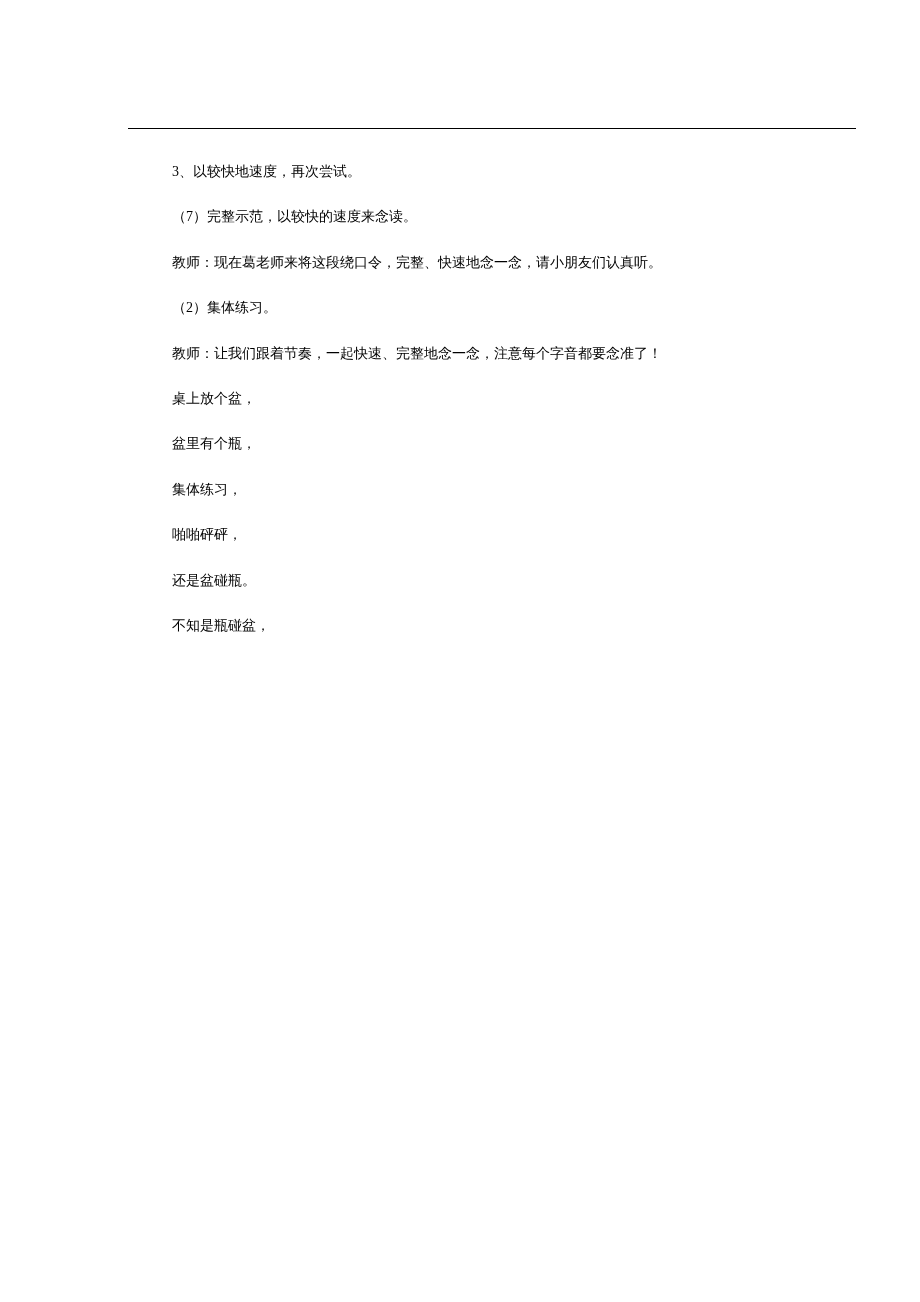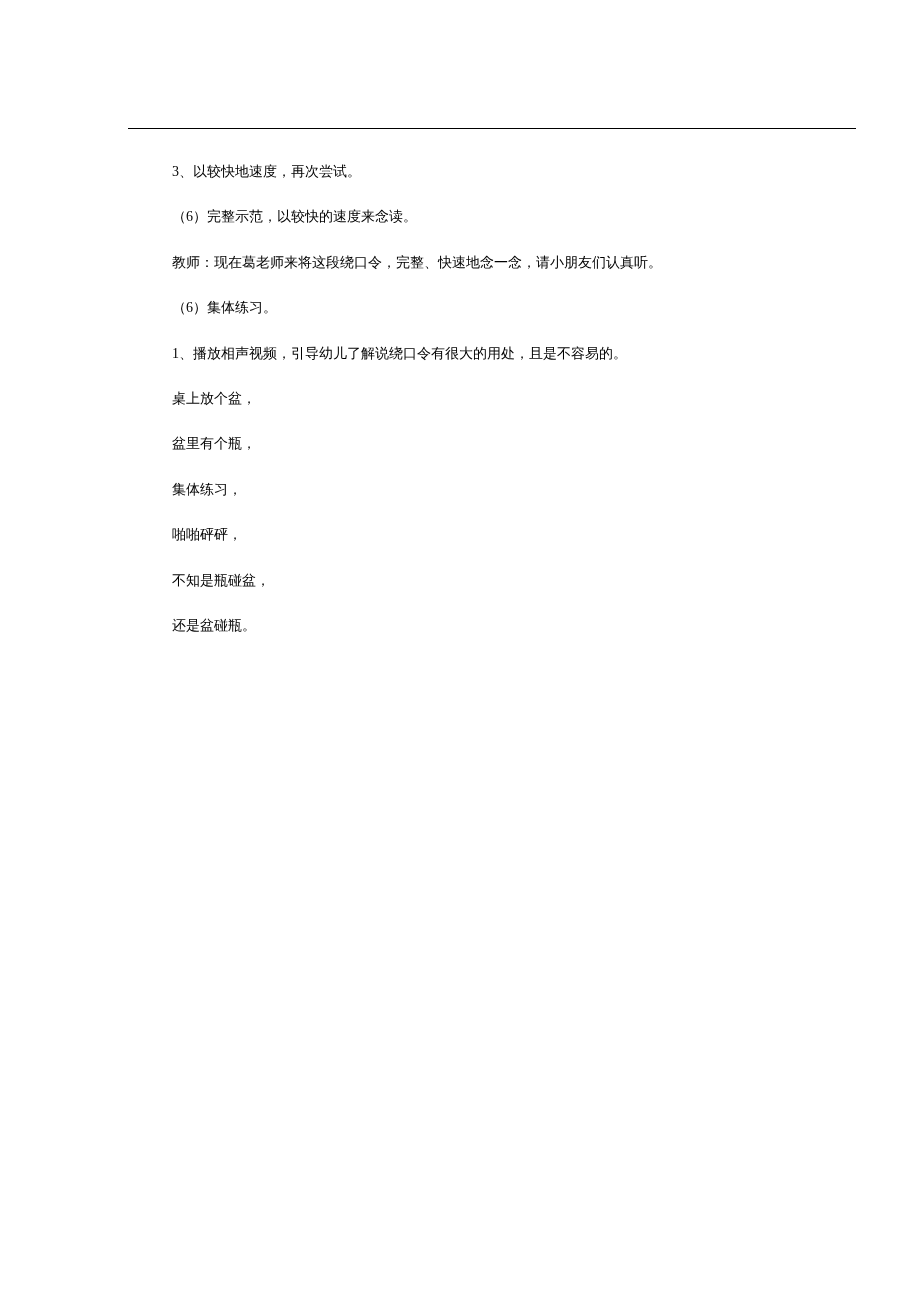--- a/index.html
+++ b/index.html
@@ -26,23 +26,23 @@
       text-indent: 2em;
     }
   </style>
 </head>
 <body>
 
 <hr class="hr-line">
 
 <div>
   <p class="para">3、以较快地速度，再次尝试。</p>
-  <p class="para">（6）完整示范，以较快的速度来念读。</p>
+  <p class="para">（7）完整示范，以较快的速度来念读。</p>
   <p class="para">教师：现在葛老师来将这段绕口令，完整、快速地念一念，请小朋友们认真听。</p>
-  <p class="para">（6）集体练习。</p>
-  <p class="para">1、播放相声视频，引导幼儿了解说绕口令有很大的用处，且是不容易的。</p>
+  <p class="para">（2）集体练习。</p>
+  <p class="para">教师：让我们跟着节奏，一起快速、完整地念一念，注意每个字音都要念准了！</p>
   <p class="para">桌上放个盆，</p>
   <p class="para">盆里有个瓶，</p>
   <p class="para">集体练习，</p>
   <p class="para">啪啪砰砰，</p>
+  <p class="para">还是盆碰瓶。</p>
   <p class="para">不知是瓶碰盆，</p>
-  <p class="para">还是盆碰瓶。</p>
 </div>
 
 </body></html>

